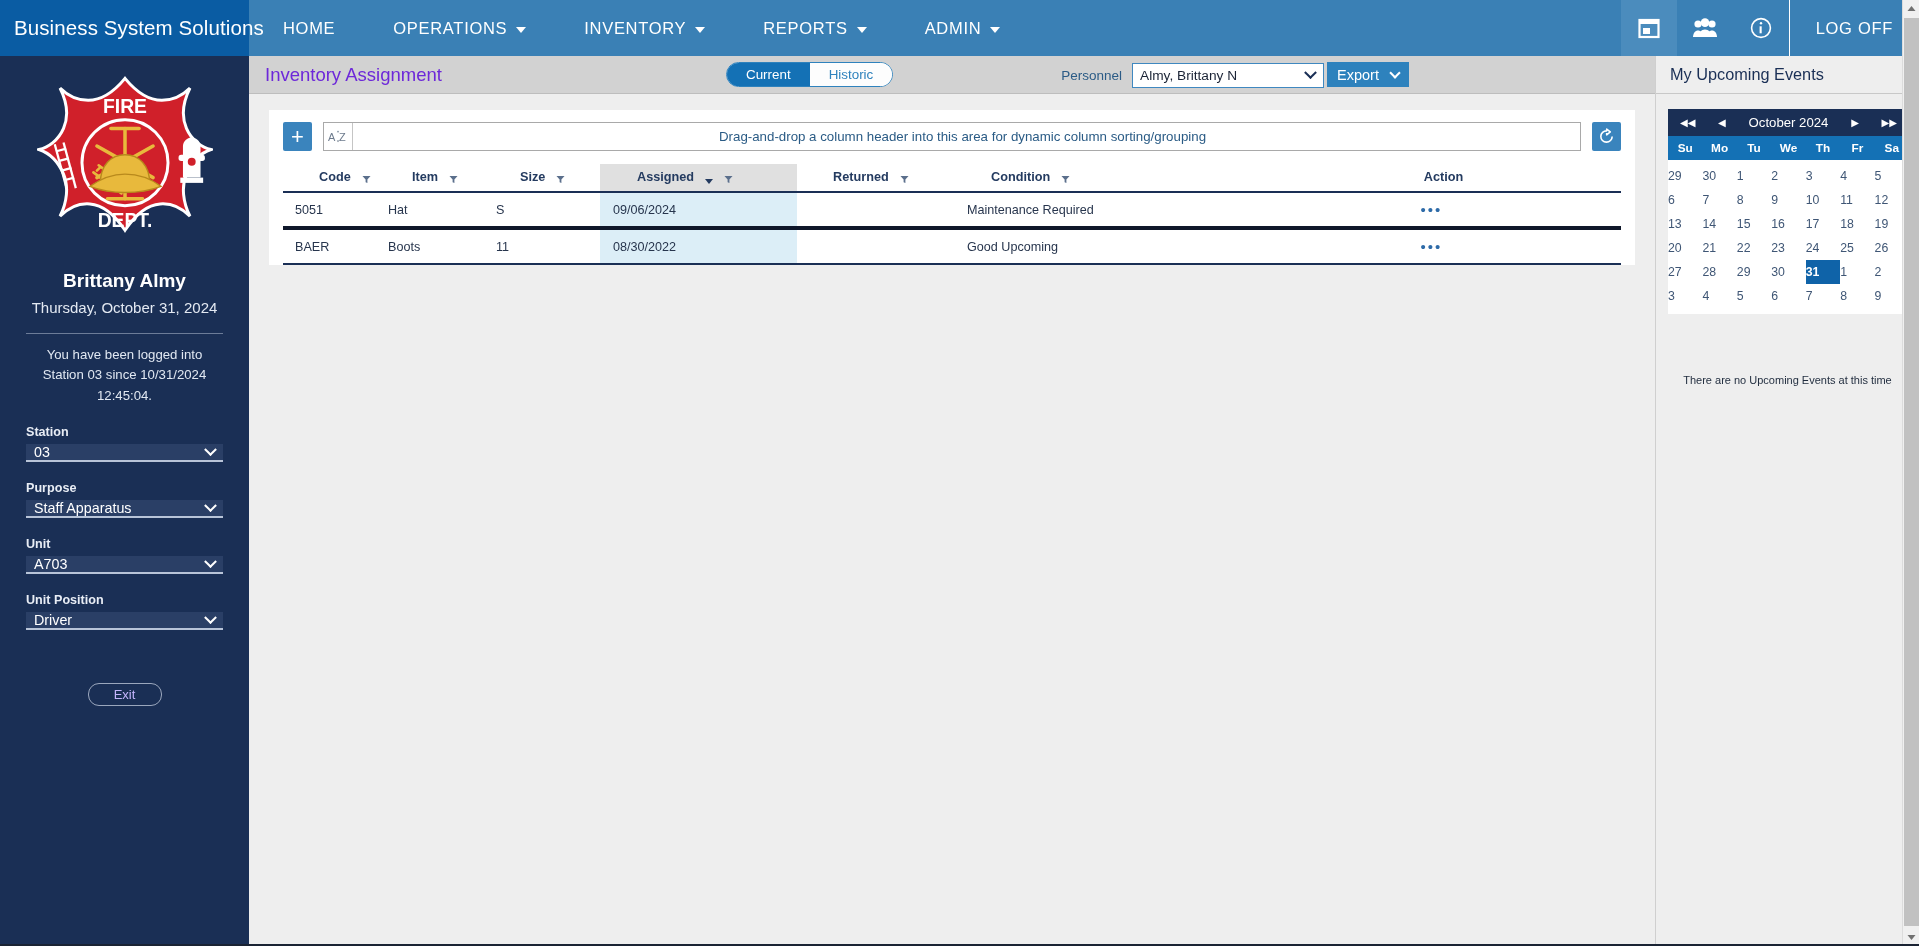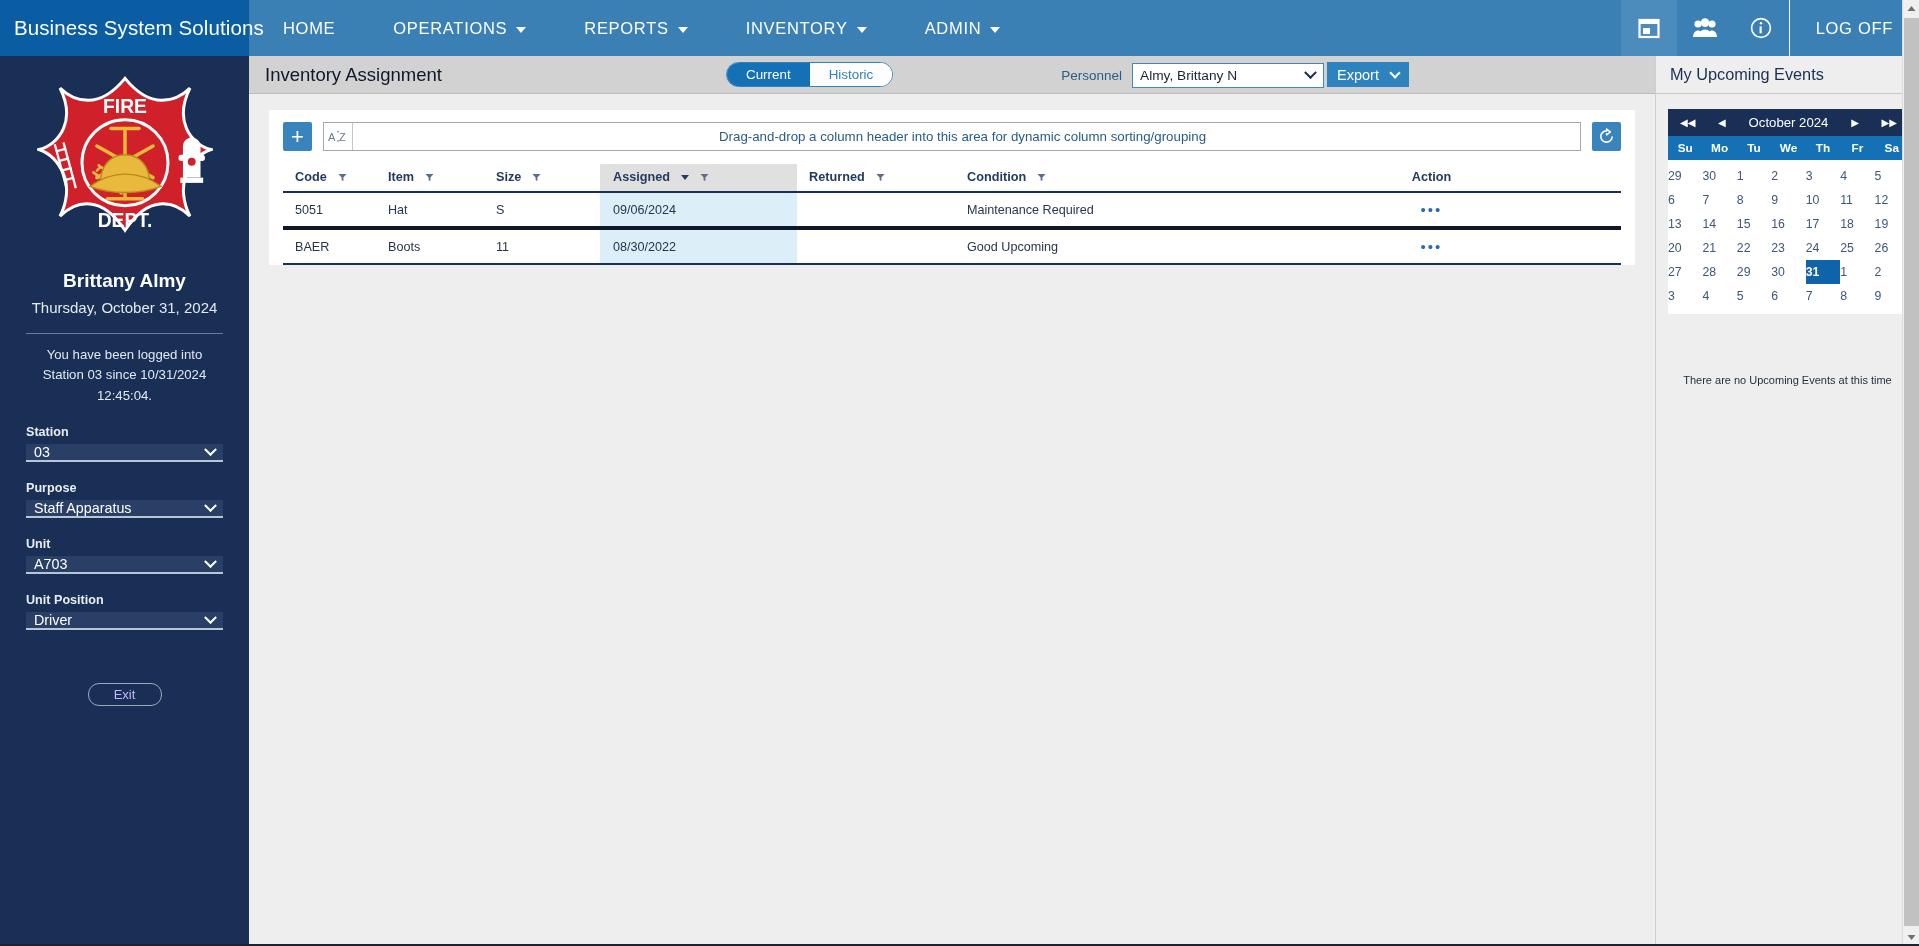--- a/index.html
+++ b/index.html
@@ -75,21 +75,21 @@
     border: 1.4px solid #9aa7bd; color: #c4b5fd; font-size: 13px;
     display: flex; align-items: center; justify-content: center; cursor: pointer; background: transparent;
   }
 
   
   .main { flex: 1; display: flex; flex-direction: column; min-width: 0; background: #eeeeee; }
   .page-head {
     height: 38px; flex: 0 0 38px; background: #d2d2d2; border-bottom: 1px solid #bdbdbd;
     display: flex; align-items: center; padding: 0 0 0 16px; position: relative;
   }
-  .page-title { font-size: 18.5px; color: #0f172a; }
+  .page-title { font-size: 18.5px; color: #6d28d9; }
   .toggle {
     position: absolute; left: 477px; top: 6px;
     display: flex; height: 25px; border-radius: 13px; overflow: hidden;
     border: 1px solid #2e82bd; background: #fff;
   }
   .toggle > div {
     display: flex; align-items: center; justify-content: center;
     font-size: 13.4px; padding: 0 19px; cursor: pointer;
   }
   .toggle .on { background: #1471b5; color: #fff; }
@@ -148,21 +148,21 @@
     text-align: left; font-size: 12.7px; font-weight: bold; color: #243b60;
     padding: 6px 0 7px 0; border-bottom: 2.5px solid #1a2f55; background: #fff;
   }
   table.grid th.sorted { background: #e0e0e0; }
   table.grid td {
     font-size: 12.6px; color: #27354d; padding: 8px 0 8px 0;
     border-bottom: 4px solid #0f172a;
   }
   table.grid td.sorted { background: #dceef7; }
   table.grid tr.last td { border-bottom: 2.5px solid #1a2f55; }
-  .th-inner { display: inline-flex; align-items: center; gap: 11px; }
+  .th-inner { display: inline-flex; align-items: flex-end; gap: 11px; margin-left: 24px; }
   .funnel { width: 9px; height: 9px; display: inline-block; }
   .sort-arrow {
     width: 0; height: 0; border-left: 4.5px solid transparent; border-right: 4.5px solid transparent;
     border-top: 5.5px solid #243b60; display: inline-block;
   }
   .col-code { width: 105px; padding-left: 12px !important; }
   .col-item { width: 108px; }
   .col-size { width: 104px; }
   .col-assigned { width: 197px; padding-left: 13px !important; }
   .col-returned { width: 158px; padding-left: 12px !important; }
@@ -224,25 +224,25 @@
     </div>
     <div class="navitems" id="navitems">
         <div class="navitem">
           <span>HOME</span>
         </div>
         <div class="navitem">
           <span>OPERATIONS</span>
           <span class="caret-d"></span>
         </div>
         <div class="navitem">
+          <span>INVENTORY</span>
+          <span class="caret-d"></span>
+        </div>
+        <div class="navitem">
           <span>REPORTS</span>
-          <span class="caret-d"></span>
-        </div>
-        <div class="navitem">
-          <span>INVENTORY</span>
           <span class="caret-d"></span>
         </div>
         <div class="navitem">
           <span>ADMIN</span>
           <span class="caret-d"></span>
         </div>
       </div>
     <div class="navright">
       <div class="navicon active">
         <svg width="22" height="22" viewBox="0 0 22 22">

